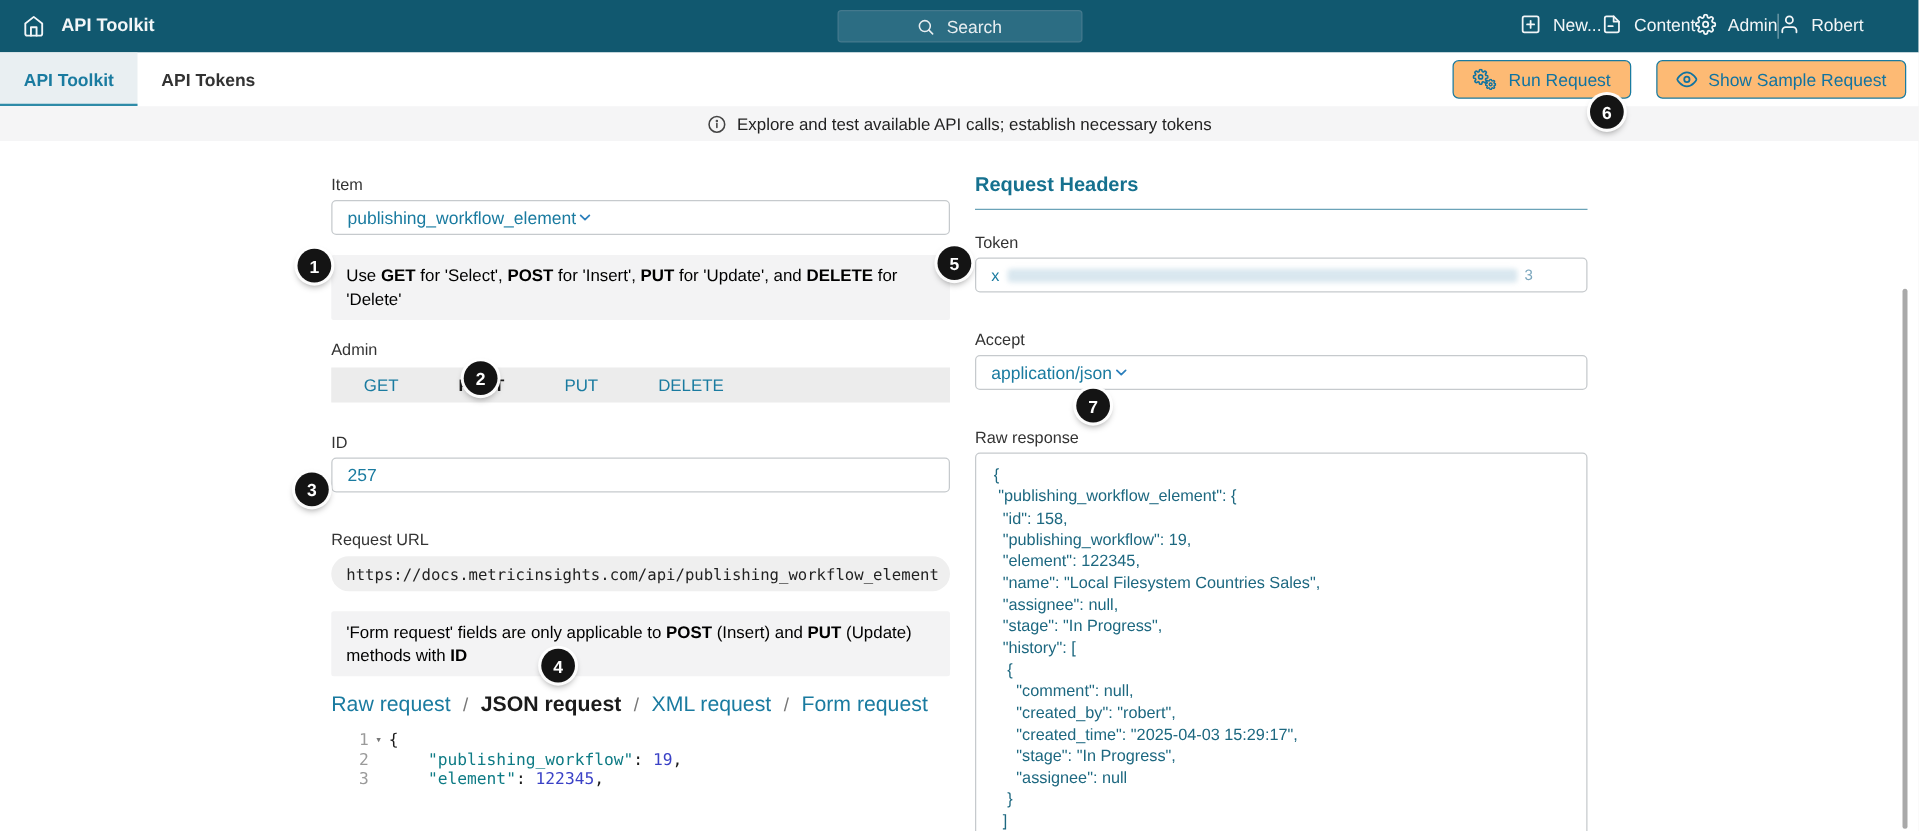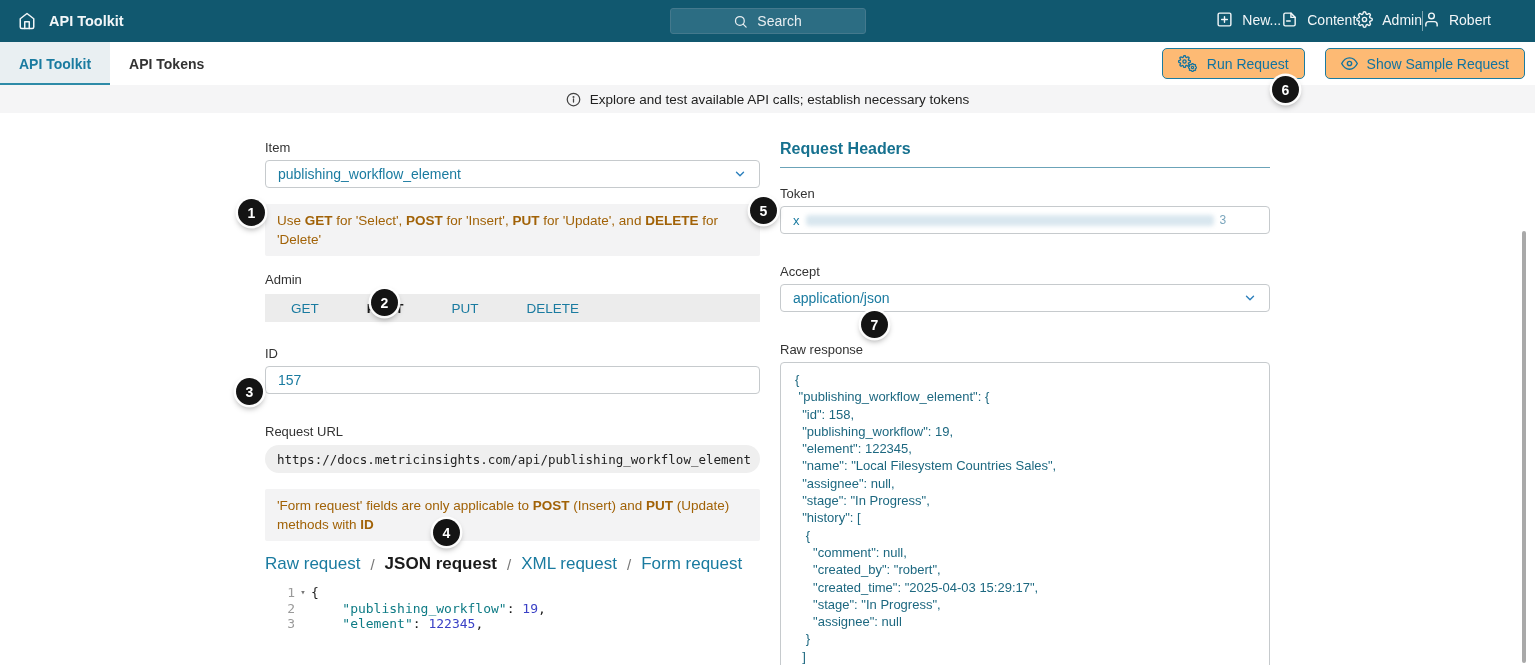--- a/index.html
+++ b/index.html
@@ -30,23 +30,23 @@
   .banner{position:absolute;top:85px;left:0;right:0;height:28px;background:#f5f5f6;display:flex;align-items:center;justify-content:center;gap:9px;font-size:13.5px;color:#222}
 
   
   .content{position:absolute;top:113px;left:0;right:0;bottom:0;background:#fff}
   .col{position:absolute;top:27px}
   .col-left{left:265px;width:495px}
   .col-right{left:780px;width:490px}
   .panel-title{font-size:16px;font-weight:bold;color:#16718f;padding-bottom:9px;border-bottom:1px solid #6ba3b8;margin-bottom:18px}
   .field-label{font-size:13px;color:#333;margin-bottom:5px}
   .select,.input{height:28px;border:1px solid #c6cacd;border-radius:4px;display:flex;align-items:center;padding:0 12px;font-size:14px;color:#1a7ba0;background:#fff}
-  .select{justify-content:space-between;cursor:pointer}
+  .select{cursor:pointer}
   .chev{color:#2b7fbc}
-  .note{background:#f3f3f4;padding:7px 12px;font-size:13.5px;color:#a16207;line-height:19px;border-radius:2px}
+  .note{background:#f3f3f4;padding:7px 12px;font-size:13.5px;color:#000000;line-height:19px;border-radius:2px}
   .mt16{margin-top:16px}.mt20{margin-top:30px}.mt24{margin-top:24px}
   .method-bar{background:#ececec;height:28px;display:flex;align-items:center;gap:48px;padding:0 26px;font-size:13.5px;margin-top:7px}
   .method{color:#1a7ba0;cursor:pointer}
   .method.selected{color:#1b1b1b;font-weight:bold}
   .urlbox{background:#efefef;height:28px;display:flex;align-items:center;padding:0 12px;font-family:"DejaVu Sans Mono",monospace;font-size:12.5px;color:#222;border-radius:14px;margin-top:6px;white-space:nowrap}
   .req-tabs{display:flex;align-items:center;gap:10px;font-size:17px;margin-top:13px}
   .req-tab{color:#1a7ba0;cursor:pointer}
   .req-tab.selected{color:#1b1b1b;font-weight:bold}
   .req-sep{color:#767676;font-size:15px}
 
@@ -202,21 +202,21 @@
       <div class="field-label mt16">Admin</div>
       <div class="method-bar">
         <span class="method">GET</span>
         <span class="method selected">POST</span>
         <span class="method">PUT</span>
         <span class="method">DELETE</span>
       </div>
 
       <div class="field-label mt24">ID</div>
       <div class="input">
-        <span>157</span>
+        <span>257</span>
       </div>
 
       <div class="field-label mt20">Request URL</div>
       <div class="urlbox">https://docs.metricinsights.com/api/publishing_workflow_element</div>
 
       <div class="note mt16">'Form request' fields are only applicable to <b>POST</b> (Insert) and <b>PUT</b> (Update) methods with <b>ID</b></div>
 
       <div class="req-tabs">
         <span class="req-tab">Raw request</span>
         <span class="req-sep">/</span>

